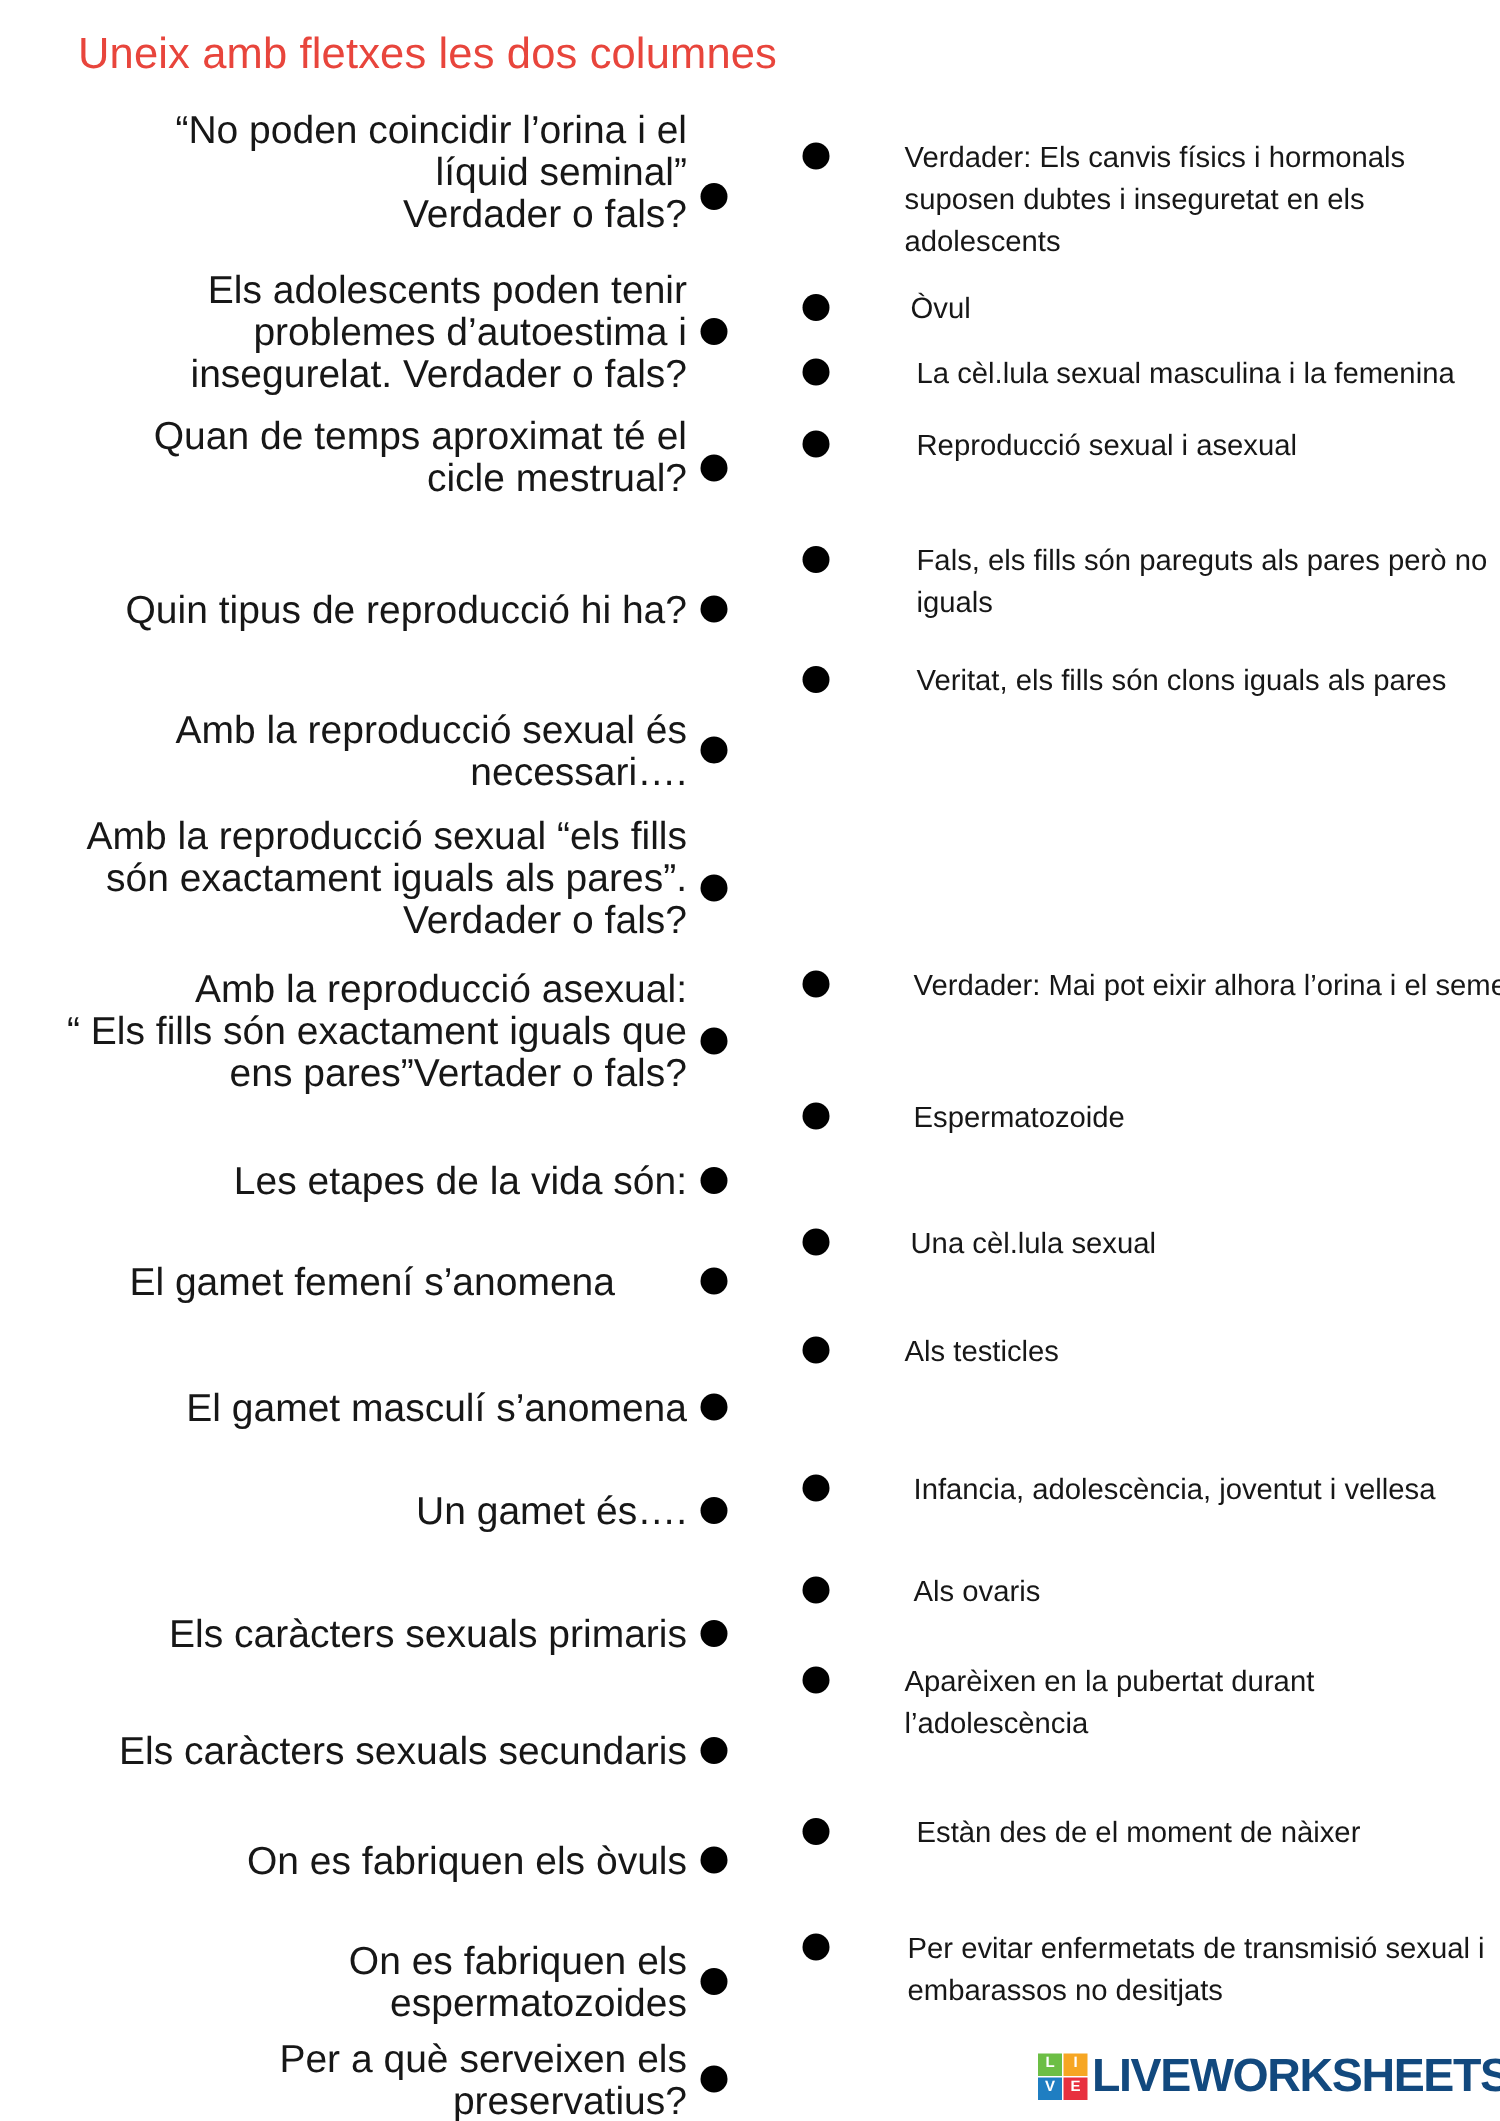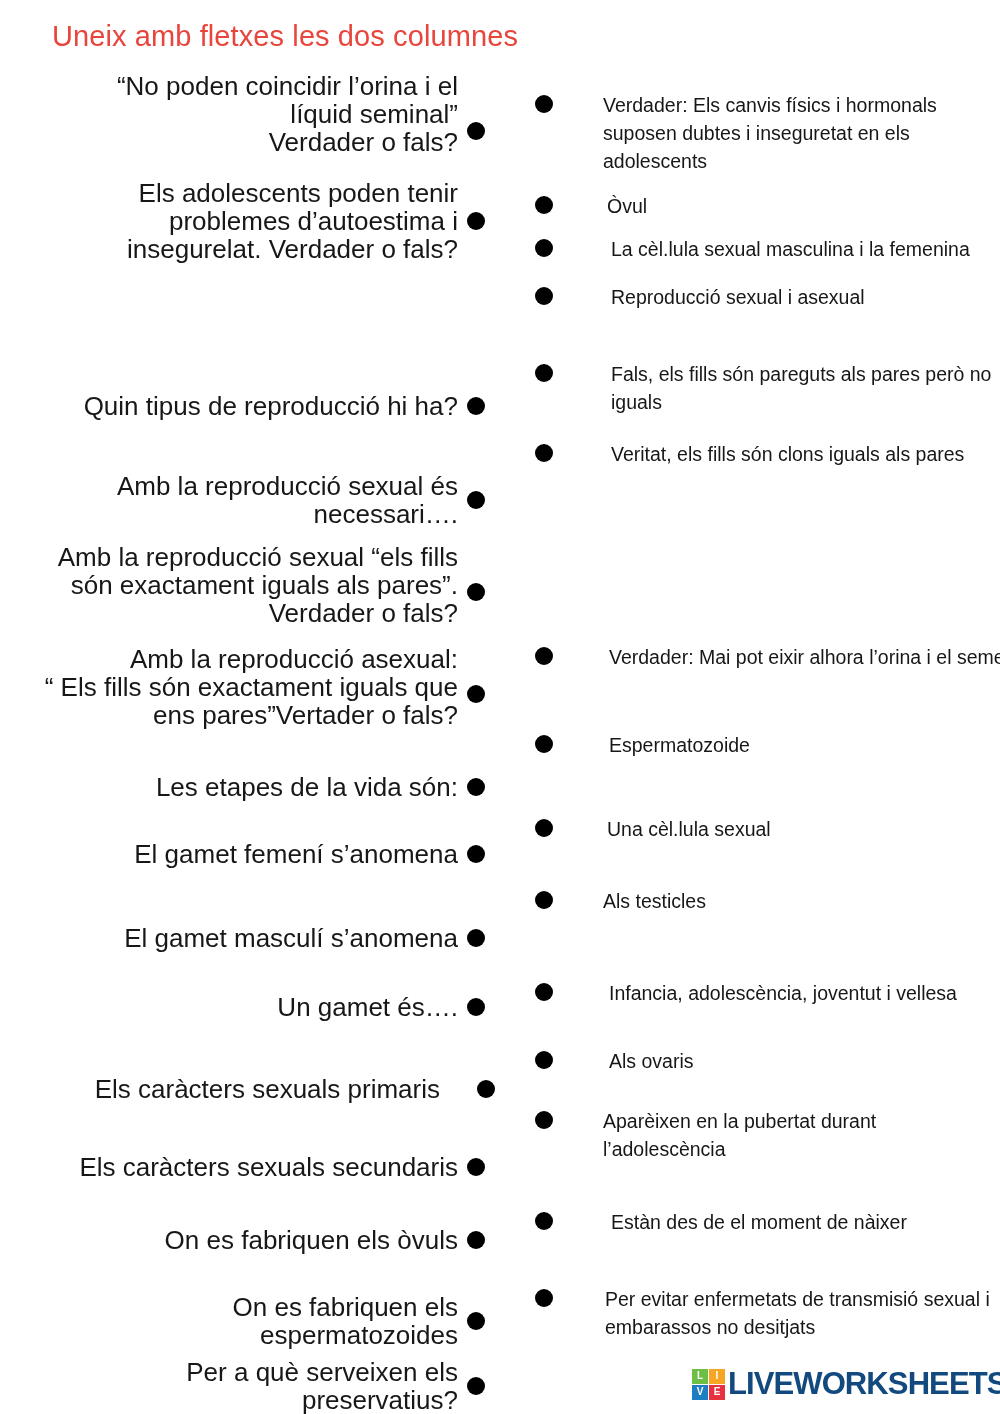--- a/index.html
+++ b/index.html
@@ -130,20 +130,24 @@
 <div id="left-column">
     <div class="q-item" style="top: 72px; right: 15px; width: 425px;">
       <div class="q-text" style="width: 395px; white-space: pre-line;">“No poden coincidir l’orina i el líquid seminal”
 Verdader o fals?</div>
       <div class="bullet" style="margin-top: 34px;"></div>
     </div>
     <div class="q-item" style="top: 179px; right: 15px; width: 450px;">
       <div class="q-text" style="width: 420px; white-space: pre-line;">Els adolescents poden tenir problemes d’autoestima i insegurelat. Verdader o fals?</div>
       <div class="bullet"></div>
     </div>
+    <div class="q-item" style="top: 276px; right: 15px; width: 425px;">
+      <div class="q-text" style="width: 395px; white-space: pre-line;">Quan de temps aproximat té el cicle mestrual?</div>
+      <div class="bullet" style="margin-top: 16px;"></div>
+    </div>
     <div class="q-item" style="top: 392px; right: 15px; width: 425px;">
       <div class="q-text" style="width: 395px; white-space: pre-line;">Quin tipus de reproducció hi ha?</div>
       <div class="bullet"></div>
     </div>
     <div class="q-item" style="top: 472px; right: 15px; width: 450px;">
       <div class="q-text" style="width: 420px; white-space: pre-line;">Amb la reproducció sexual és necessari….</div>
       <div class="bullet"></div>
     </div>
     <div class="q-item" style="top: 543px; right: 15px; width: 450px;">
       <div class="q-text" style="width: 420px; white-space: pre-line;">Amb la reproducció sexual “els fills són exactament iguals als pares”. Verdader o fals?</div>
@@ -151,33 +155,33 @@
     </div>
     <div class="q-item" style="top: 773px; right: 15px; width: 425px;">
       <div class="q-text" style="width: 395px; white-space: pre-line;">Les etapes de la vida són:</div>
       <div class="bullet"></div>
     </div>
     <div class="q-item" style="top: 645px; right: 15px; width: 450px;">
       <div class="q-text" style="width: 420px; white-space: pre-line;">Amb la reproducció asexual:
 “ Els fills són exactament iguals que ens pares”Vertader o fals?</div>
       <div class="bullet" style="margin-top: 14px;"></div>
     </div>
-    <div class="q-item" style="top: 840px; right: 15px; width: 425px;">
+    <div class="q-item" style="top: 840px; right: 15px; width: 425px; gap: 48px;">
       <div class="q-text" style="width: 395px; white-space: pre-line;">El gamet femení s’anomena</div>
       <div class="bullet"></div>
     </div>
     <div class="q-item" style="top: 924px; right: 15px; width: 425px;">
       <div class="q-text" style="width: 395px; white-space: pre-line;">El gamet masculí s’anomena</div>
       <div class="bullet"></div>
     </div>
     <div class="q-item" style="top: 993px; right: 15px; width: 425px;">
       <div class="q-text" style="width: 395px; white-space: pre-line;">Un gamet és….</div>
       <div class="bullet"></div>
     </div>
-    <div class="q-item" style="top: 1075px; right: 5px; width: 425px; gap: 28px;">
+    <div class="q-item" style="top: 1075px; right: 15px; width: 425px;">
       <div class="q-text" style="width: 395px; white-space: pre-line;">Els caràcters sexuals primaris</div>
       <div class="bullet"></div>
     </div>
     <div class="q-item" style="top: 1153px; right: 15px; width: 425px;">
       <div class="q-text" style="width: 395px; white-space: pre-line;">Els caràcters sexuals secundaris</div>
       <div class="bullet"></div>
     </div>
     <div class="q-item" style="top: 1226px; right: 15px; width: 425px;">
       <div class="q-text" style="width: 395px; white-space: pre-line;">On es fabriquen els òvuls</div>
       <div class="bullet"></div>

